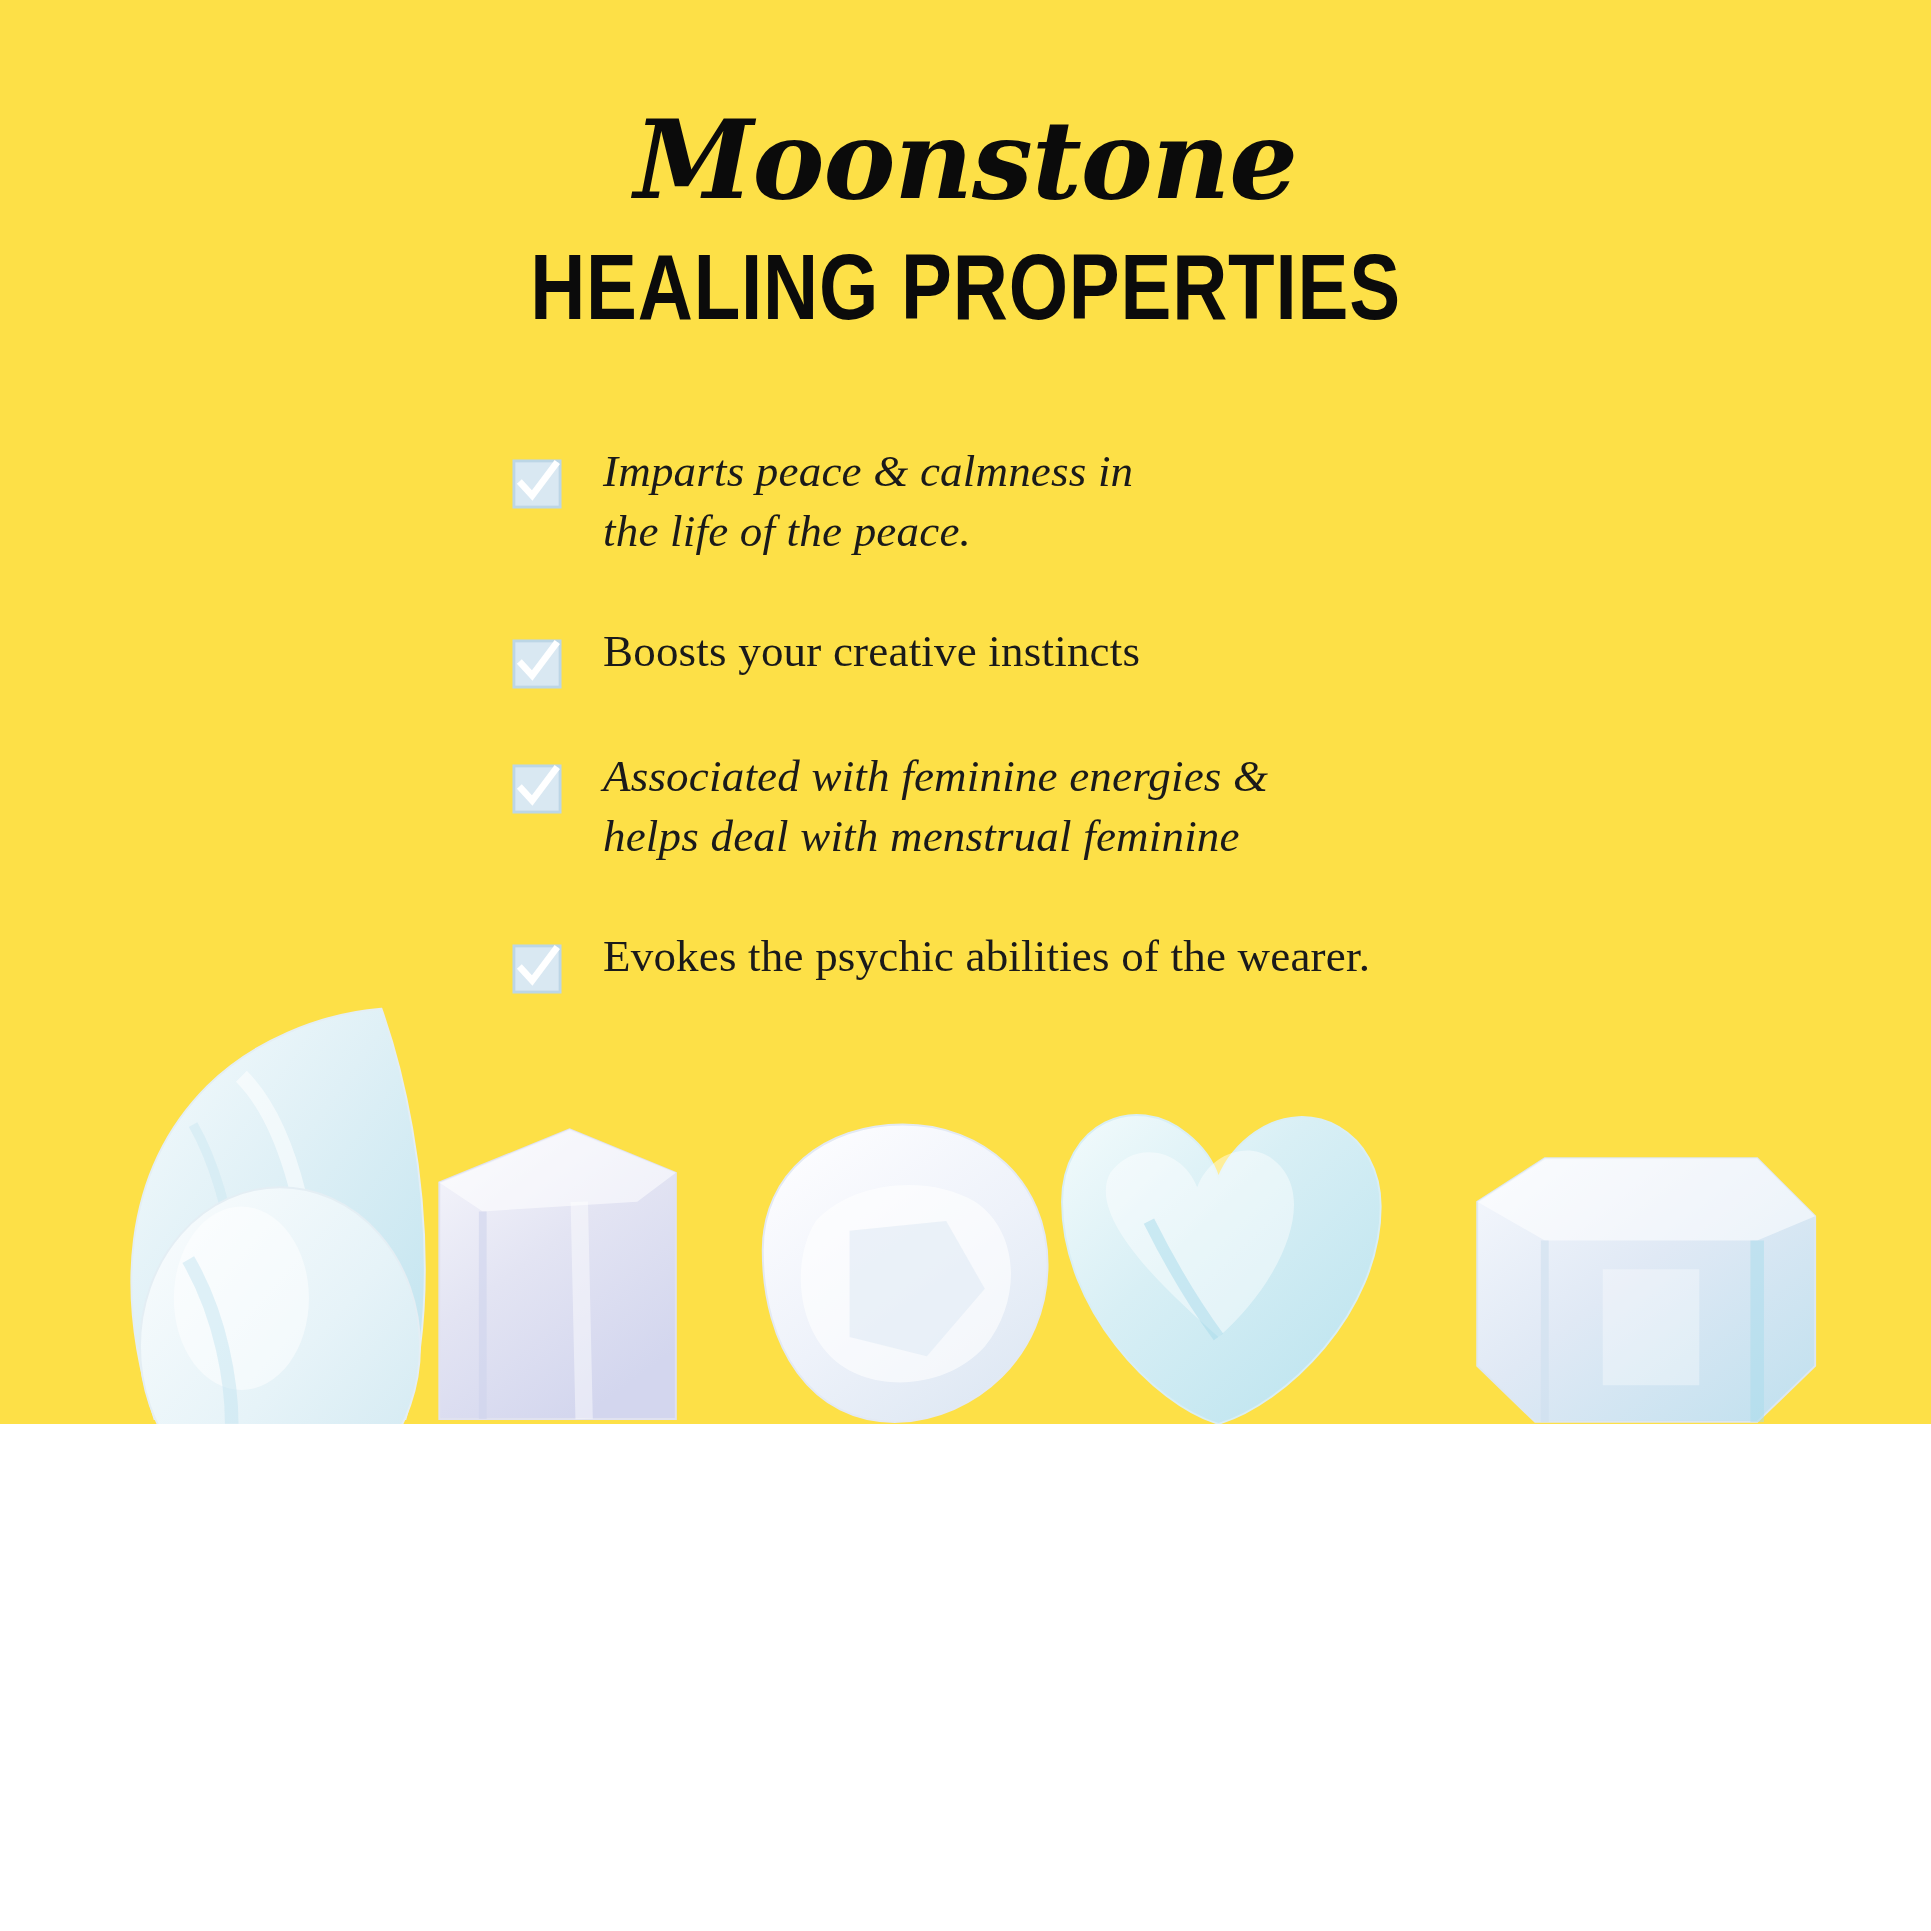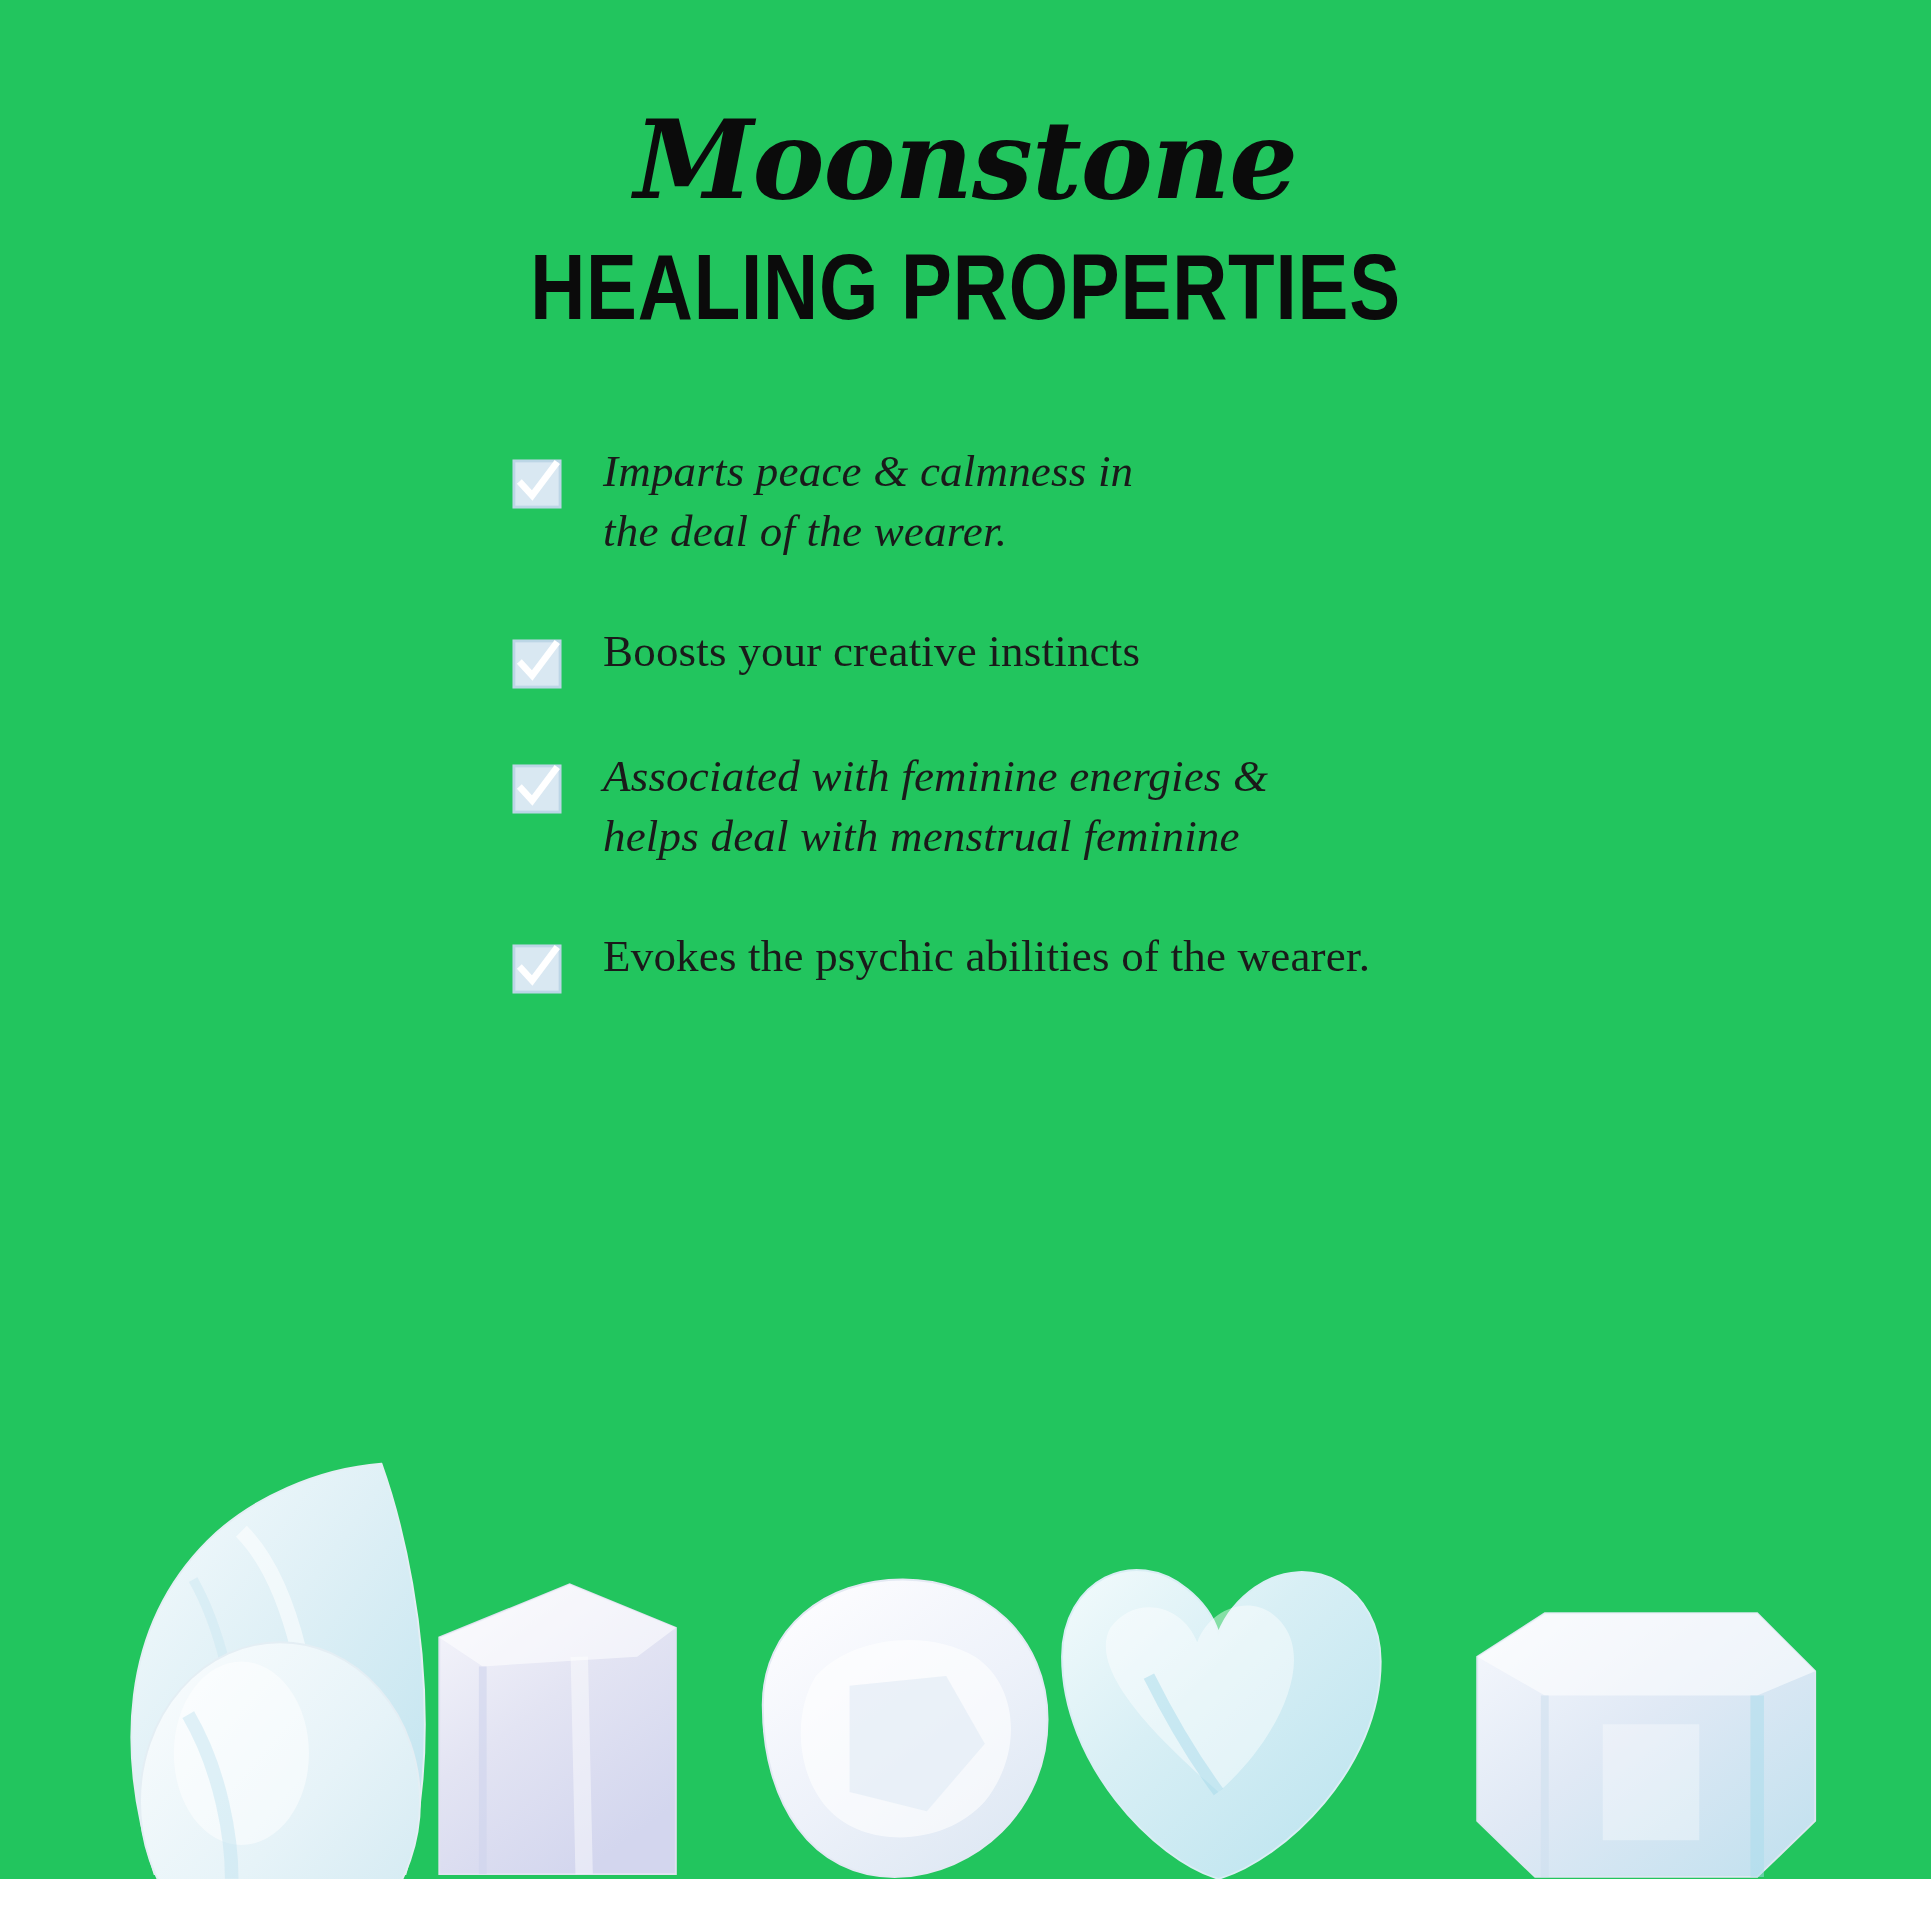--- a/index.html
+++ b/index.html
@@ -6,22 +6,22 @@
   html, body {
     width: 1931px;
     height: 1931px;
     background: #ffffff;
     font-family: "Liberation Serif", serif;
     overflow: hidden;
   }
   .page {
     position: relative;
     width: 1931px;
-    height: 1879px;
-    background: #22c55e;
+    height: 1424px;
+    background: #fde047;
   }
 
   
   .header {
     padding-top: 106px;
     text-align: center;
   }
   .title-script {
     font-family: "DejaVu Serif", "Liberation Serif", serif;
     font-style: italic;
@@ -105,21 +105,21 @@
 
     <div class="item two-line">
       <span class="checkbox">
         <svg viewBox="0 0 52 52" xmlns="http://www.w3.org/2000/svg">
           <rect x="2" y="2" width="48" height="48" fill="#d9e8f2" stroke="#bcd6e6" stroke-width="3"></rect>
           <path d="M10 26 L21 38 L45 6" fill="none" stroke="#ffffff" stroke-width="7" stroke-linecap="square"></path>
         </svg>
       </span>
       <span class="item-text">
         <span>Imparts peace &amp; calmness in</span><br>
-        <span>the deal of the wearer.</span>
+        <span>the life of the peace.</span>
       </span>
     </div>
 
     <div class="item one-line">
       <span class="checkbox">
         <svg viewBox="0 0 52 52" xmlns="http://www.w3.org/2000/svg">
           <rect x="2" y="2" width="48" height="48" fill="#d9e8f2" stroke="#bcd6e6" stroke-width="3"></rect>
           <path d="M10 26 L21 38 L45 6" fill="none" stroke="#ffffff" stroke-width="7" stroke-linecap="square"></path>
         </svg>
       </span>

